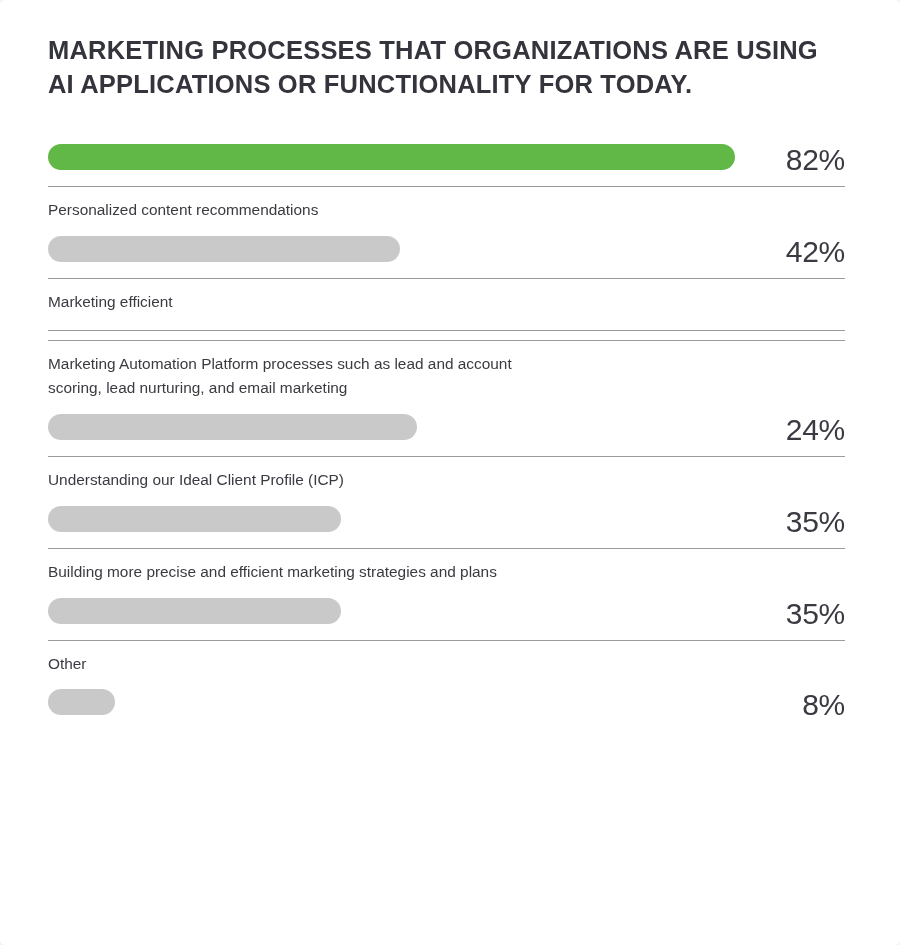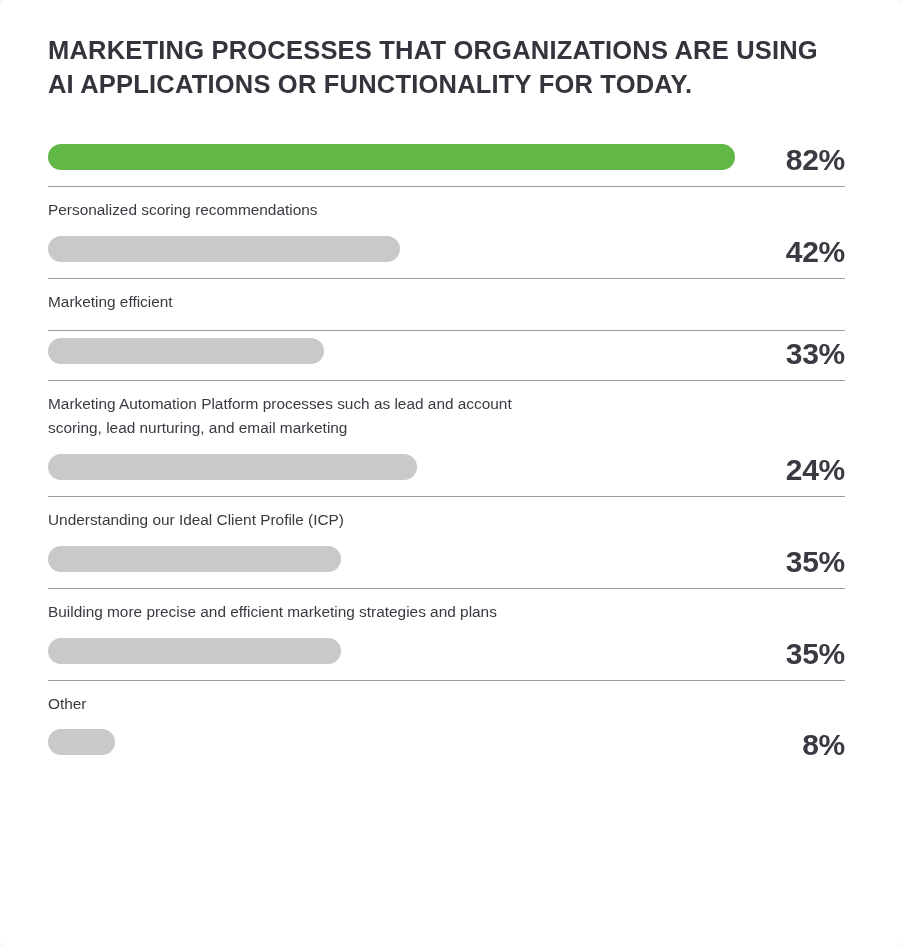--- a/index.html
+++ b/index.html
@@ -85,21 +85,21 @@
     background: #c9c9c9;
   }
   .bar-fill.highlight {
     background: #62b847;
   }
   .pct {
     flex: 0 0 auto;
     width: 108px;
     text-align: right;
     font-size: 30px;
-    font-weight: bold;
+    font-weight: normal;
     color: #3a3a42;
     letter-spacing: -0.3px;
     line-height: 1;
     align-self: flex-end;
     padding-bottom: 2px;
   }
 </style>
 </head>
 <body>
 
@@ -113,38 +113,32 @@
       <div class="rows" id="rows-container">
           <div class="row">
             <div class="row-body">
               <div class="bar-track">
                 <div class="bar-fill highlight" style="width: 687px; background: rgb(98, 184, 71);"></div>
               </div>
               <div class="pct">82%</div>
             </div>
           </div>
           <div class="row">
-            <div class="row-label">Personalized scoring recommendations</div>
+            <div class="row-label">Personalized content recommendations</div>
             <div class="row-body">
               <div class="bar-track">
                 <div class="bar-fill" style="width: 352px; background: rgb(201, 201, 201);"></div>
               </div>
               <div class="pct">42%</div>
             </div>
           </div>
           <div class="row">
             <div class="row-label">Marketing efficient</div>
           </div>
           <div class="row">
-            <div class="row-body">
-              <div class="bar-track">
-                <div class="bar-fill" style="width: 276px; background: rgb(201, 201, 201);"></div>
-              </div>
-              <div class="pct">33%</div>
-            </div>
           </div>
           <div class="row">
             <div class="row-label">Marketing Automation Platform processes such as lead and account
 scoring, lead nurturing, and email marketing</div>
             <div class="row-body">
               <div class="bar-track">
                 <div class="bar-fill" style="width: 369px; background: rgb(201, 201, 201);"></div>
               </div>
               <div class="pct">24%</div>
             </div>

